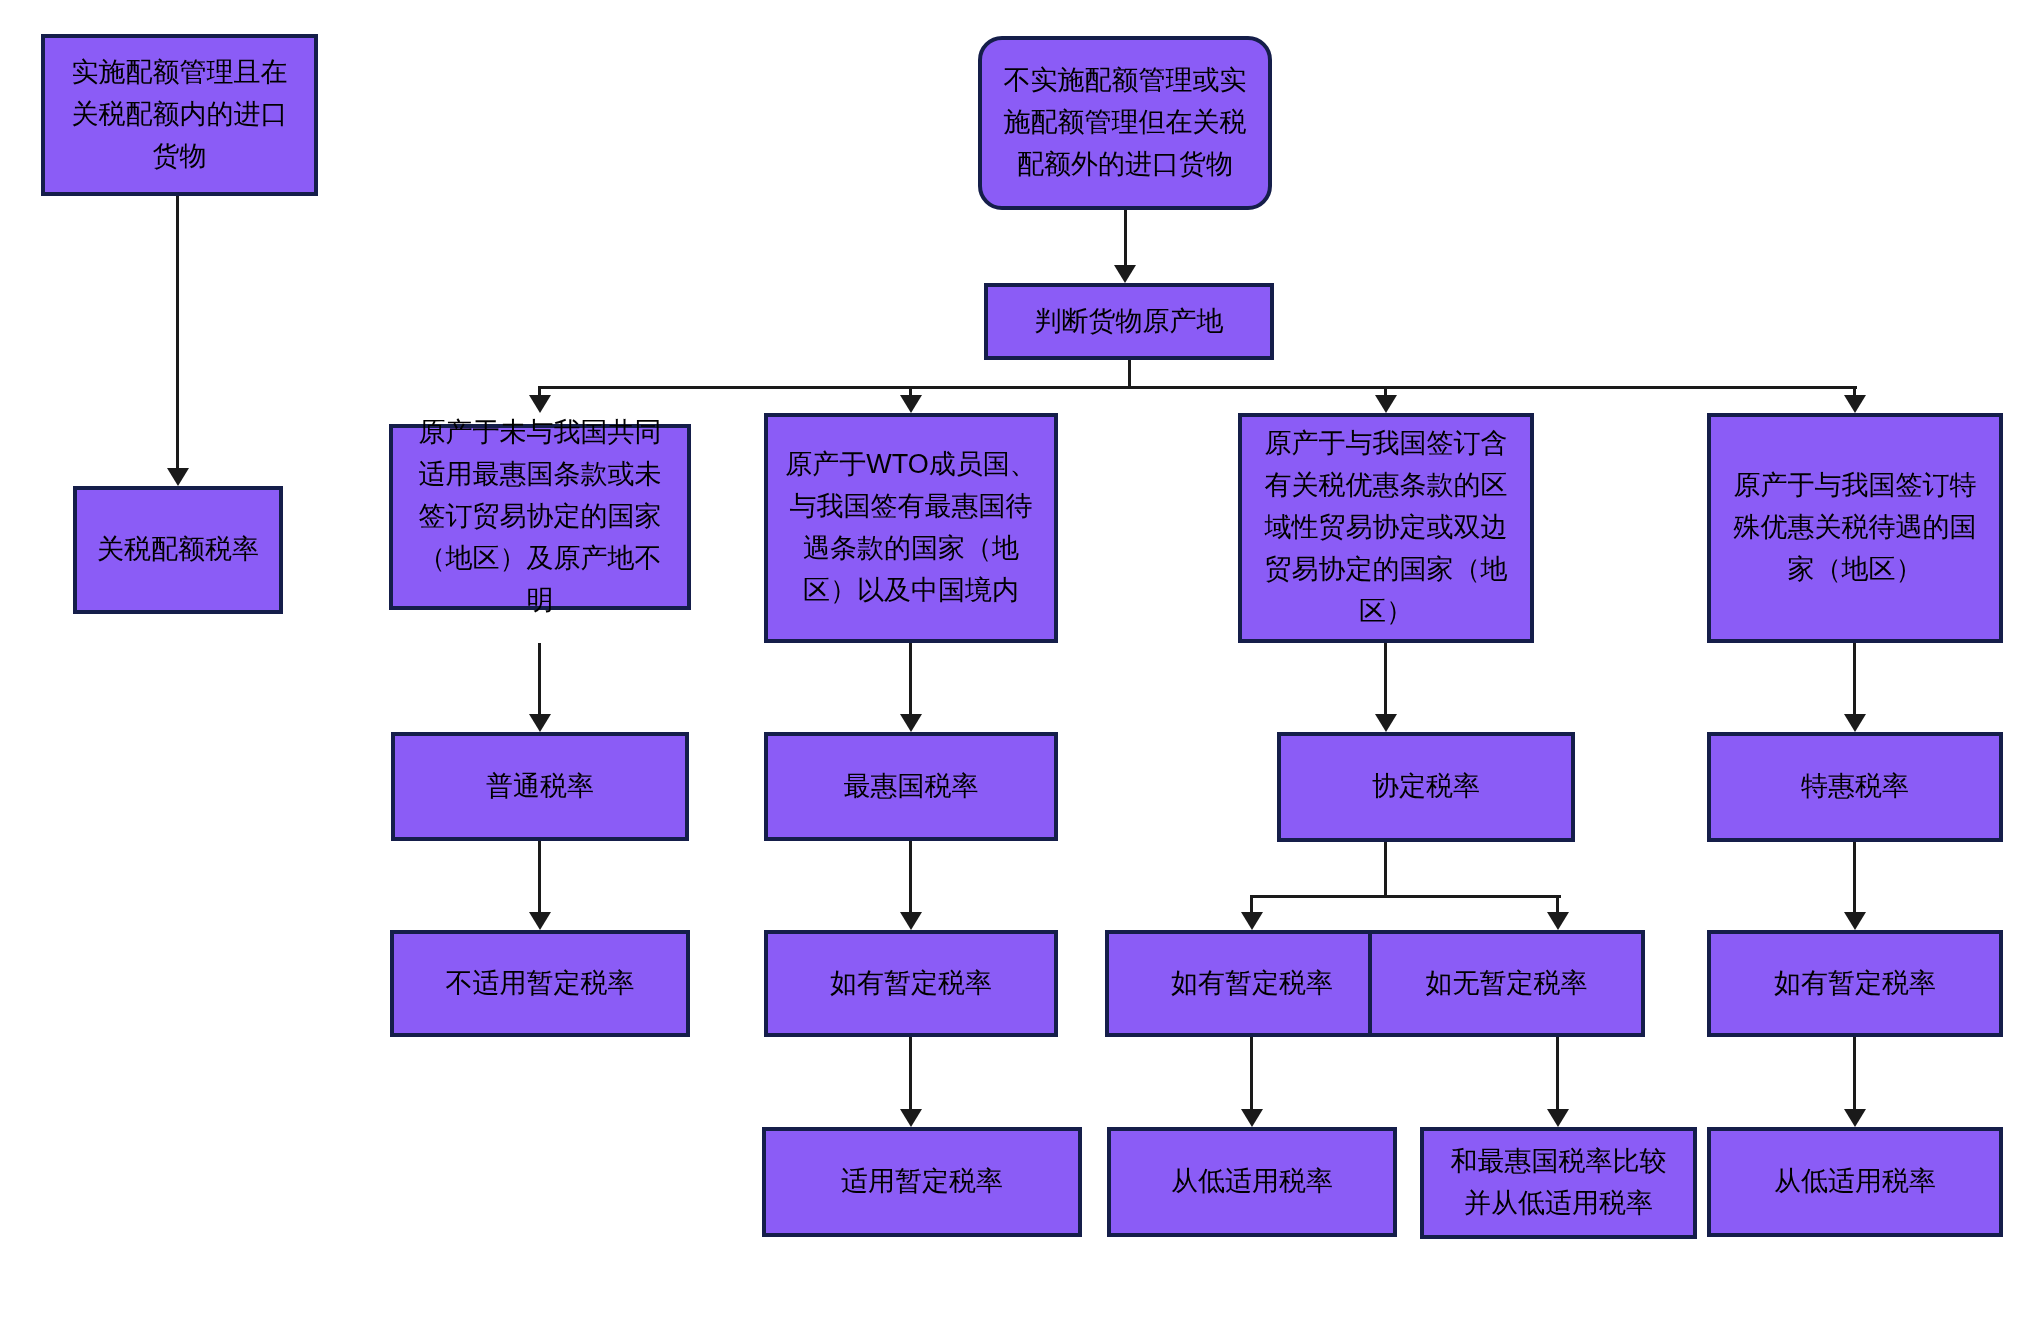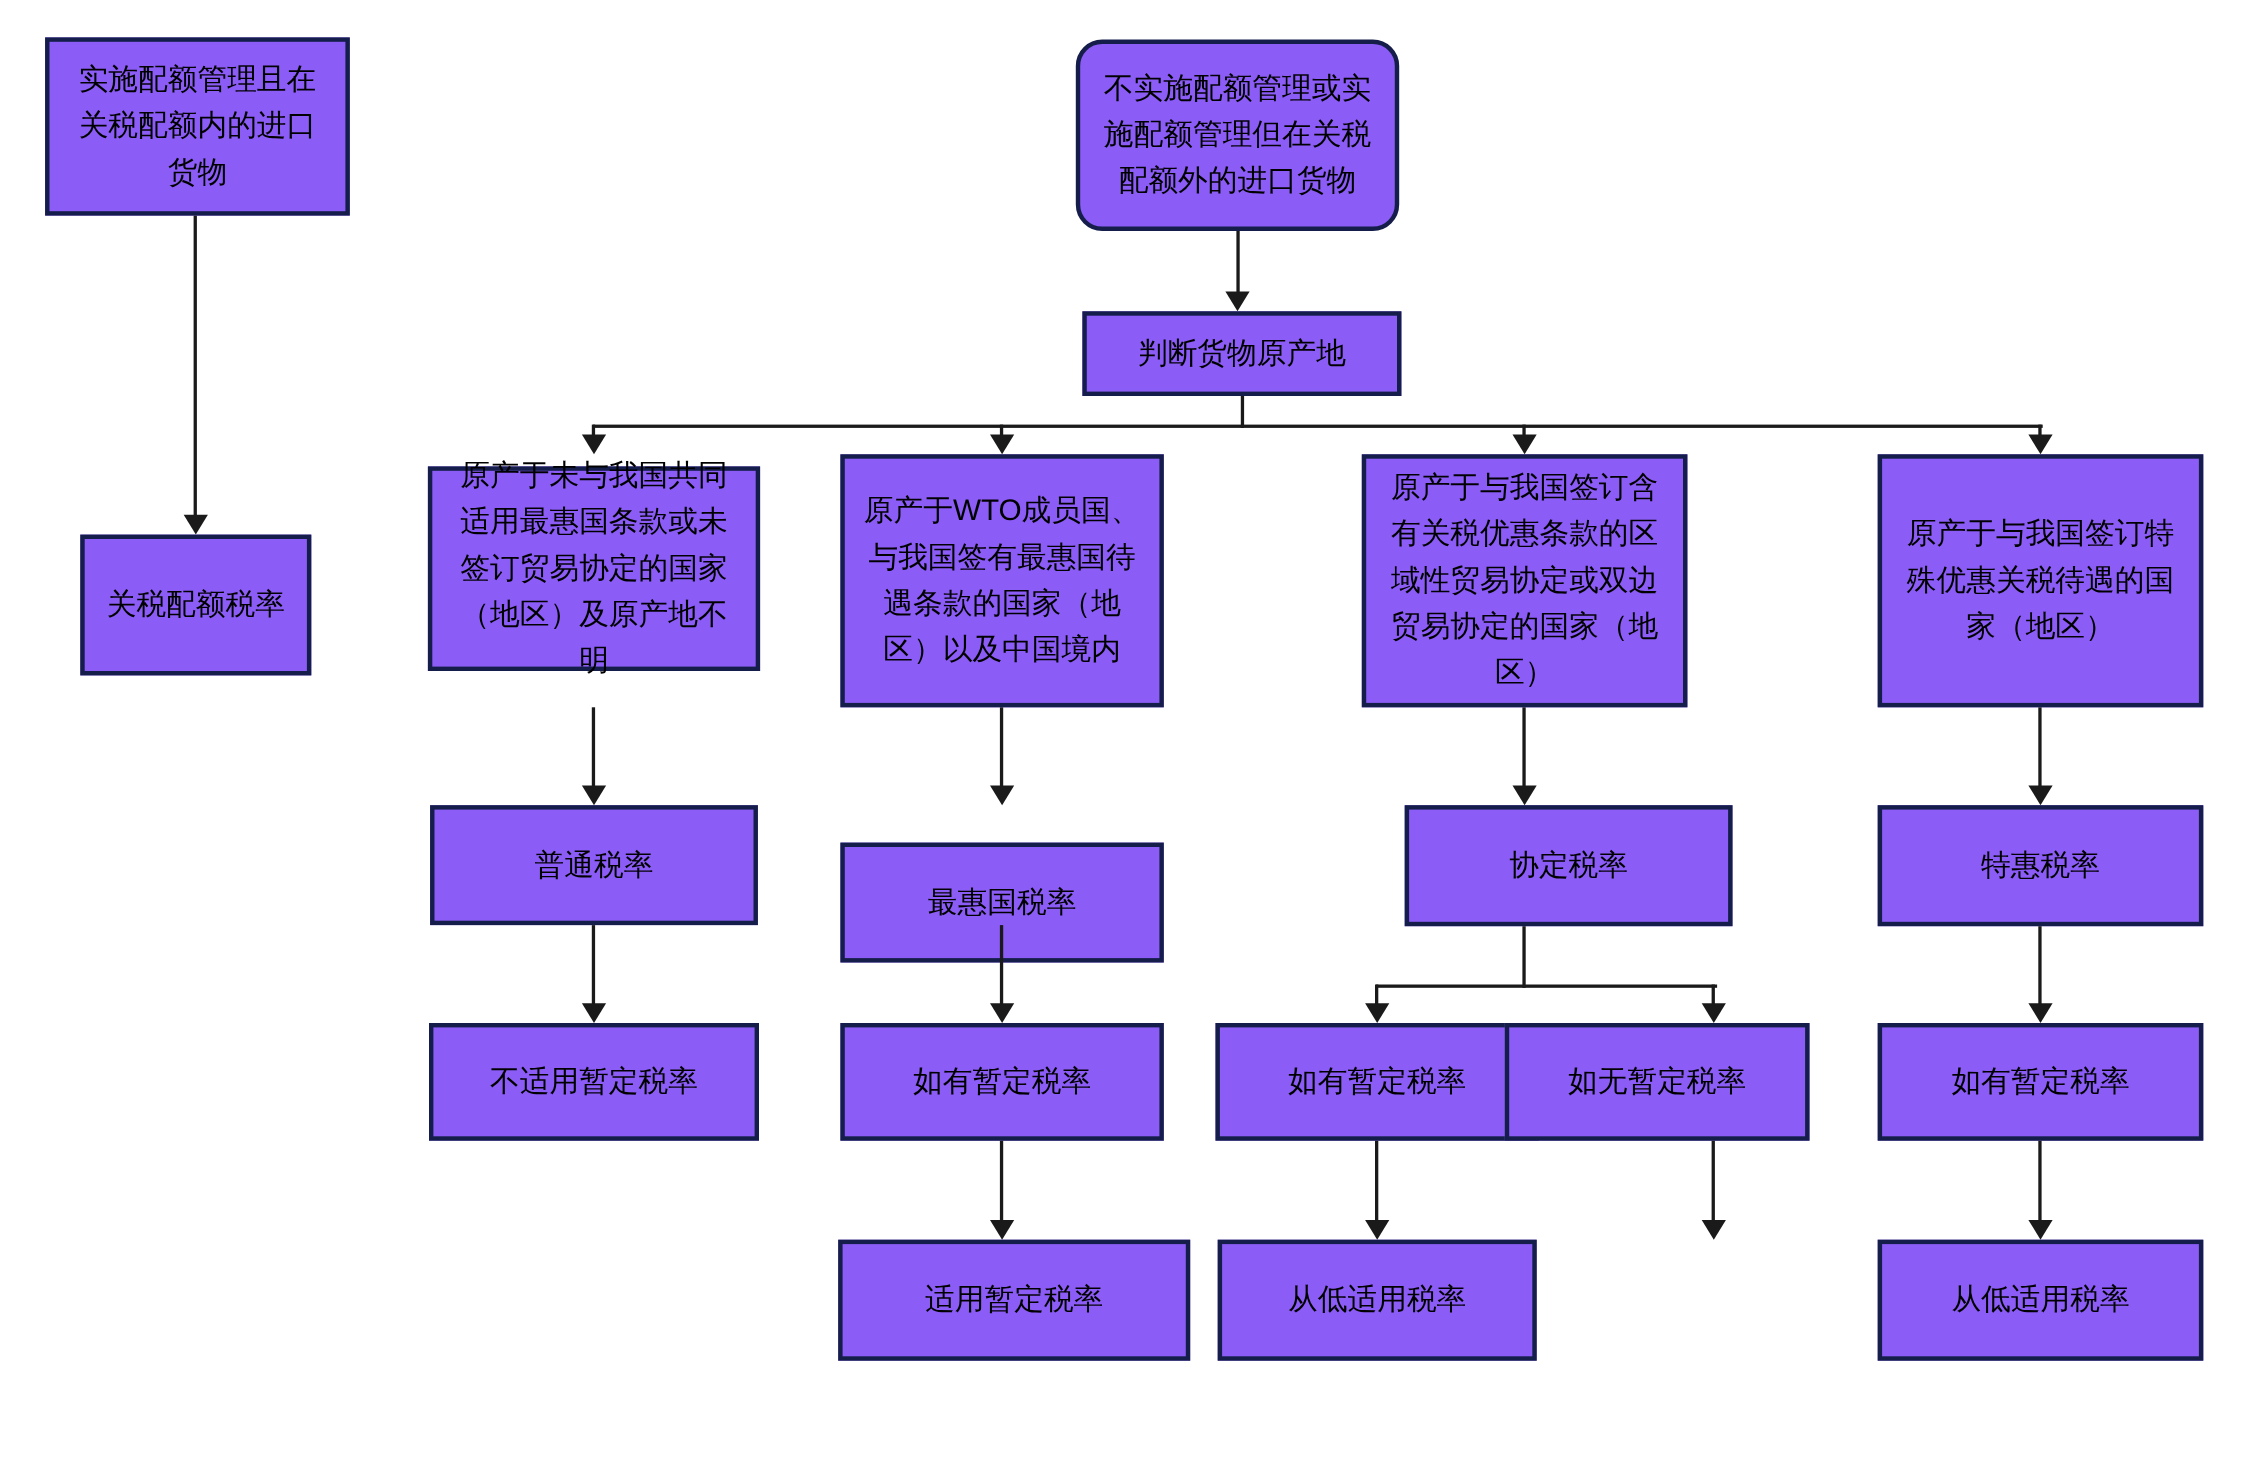--- a/index.html
+++ b/index.html
@@ -74,21 +74,21 @@
   </div>
 
   <div class="node" style="left:1707px;top:413px;width:296px;height:230px;">
     <span>原产于与我国签订特殊优惠关税待遇的国家（地区）</span>
   </div>
 
   <div class="node" style="left:391px;top:732px;width:298px;height:109px;">
     <span>普通税率</span>
   </div>
 
-  <div class="node" style="left:764px;top:732px;width:294px;height:109px;margin-top:34px;">
+  <div class="node" style="left:764px;top:732px;width:294px;height:109px;">
     <span>最惠国税率</span>
   </div>
 
   <div class="node" style="left:1237px;top:732px;width:298px;height:110px;margin-left:40px;">
     <span>协定税率</span>
   </div>
 
   <div class="node" style="left:1707px;top:732px;width:296px;height:110px;">
     <span>特惠税率</span>
   </div>
@@ -114,20 +114,23 @@
   </div>
 
   <div class="node" style="left:762px;top:1127px;width:320px;height:110px;">
     <span>适用暂定税率</span>
   </div>
 
   <div class="node" style="left:1107px;top:1127px;width:290px;height:110px;">
     <span>从低适用税率</span>
   </div>
 
+  <div class="node" style="left:1420px;top:1127px;width:277px;height:112px;">
+    <span>和最惠国税率比较并从低适用税率</span>
+  </div>
 
   <div class="node" style="left:1707px;top:1127px;width:296px;height:110px;">
     <span>从低适用税率</span>
   </div>
 
   <div class="vl" style="left:176px;top:196px;height:273px;"></div>
   <div class="arr" style="left:167px;top:468px;"></div>
 
   <div class="vl" style="left:1124px;top:210px;height:57px;"></div>
   <div class="arr" style="left:1114px;top:265px;"></div>

